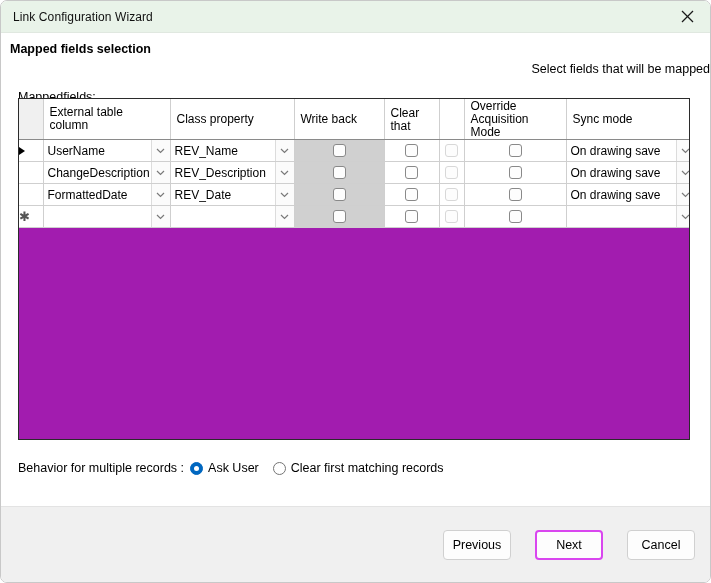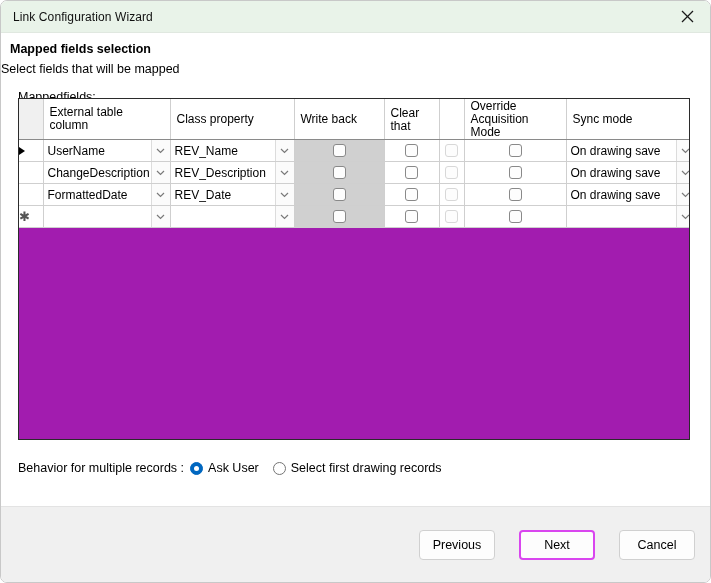--- a/index.html
+++ b/index.html
@@ -64,22 +64,24 @@
     padding: 9px 0 0 0;
   }
   .header-title {
     font-size: 12.5px;
     font-weight: bold;
     padding-left: 9px;
     color: #000;
   }
   .header-sub {
     font-size: 12.5px;
+    padding-left: 24px;
     padding-top: 6px;
     color: #000;
+    text-align: right;
   }
 
   
   .body-area {
     flex: 1;
     background: #ffffff;
     position: relative;
   }
 
   .mapped-label {
@@ -249,21 +251,21 @@
     min-height: 76px;
     background: #f0f0f0;
     border-top: 1px solid #e3e3e3;
     display: flex;
     align-items: center;
     justify-content: flex-end;
     padding-right: 15px;
     box-sizing: border-box;
   }
   .btn {
-    width: 76px;
+    width: 68px;
     height: 30px;
     box-sizing: border-box;
     background: #fdfdfd;
     border: 1px solid #d0d0d0;
     border-radius: 4px;
     font-family: "Liberation Sans", sans-serif;
     font-size: 12.5px;
     color: #000;
     margin-left: 24px;
     cursor: default;
@@ -552,21 +554,21 @@
     </div>
 
     <div class="behavior-row">
       <span class="behavior-label">Behavior for multiple records :</span>
       <span class="radio-item">
         <span class="radio checked"></span>
         <span class="radio-label">Ask User</span>
       </span>
       <span class="radio-item">
         <span class="radio"></span>
-        <span class="radio-label">Select first drawing records</span>
+        <span class="radio-label">Clear first matching records</span>
       </span>
     </div>
 
   </div>
 
   <div class="footer">
     <div class="btn">Previous</div>
     <div class="btn focus">Next</div>
     <div class="btn">Cancel</div>
   </div>

